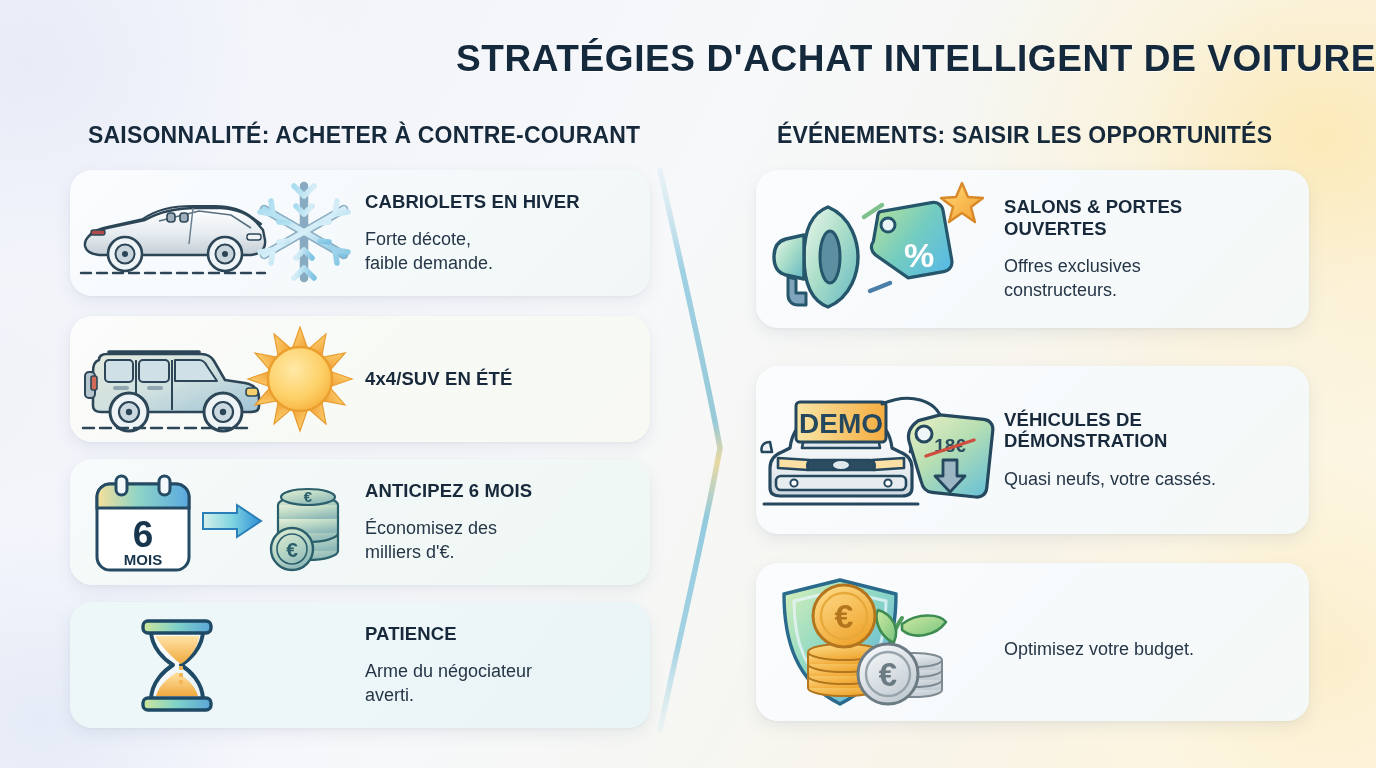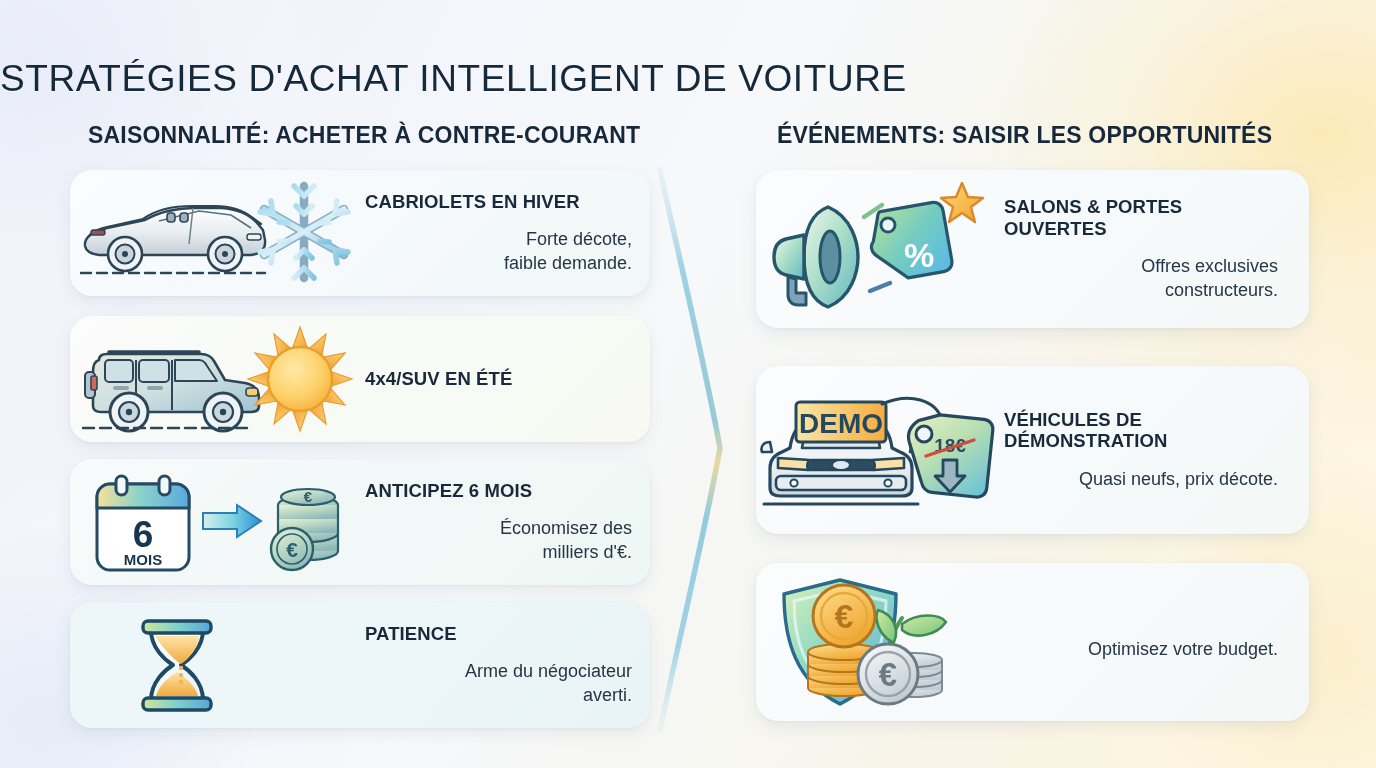--- a/index.html
+++ b/index.html
@@ -15,27 +15,26 @@
       radial-gradient(ellipse 430px 460px at 97% 86%, rgba(250,236,195,0.70) 0%, rgba(255,250,232,0.30) 45%, rgba(255,255,255,0) 75%),
       radial-gradient(ellipse 420px 380px at 2% 8%, rgba(232,236,248,0.95) 0%, rgba(244,246,252,0.5) 55%, rgba(255,255,255,0) 80%),
       radial-gradient(ellipse 400px 360px at 3% 94%, rgba(228,234,247,0.9) 0%, rgba(245,247,253,0.45) 55%, rgba(255,255,255,0) 80%),
       linear-gradient(118deg, #eff1f8 0%, #f3f5fa 24%, #f7f8fa 44%, #f6f7f4 58%, #f8f4e9 74%, #fbf3de 88%, #fdf6e4 100%);
   }
 
   
   .title {
     position: absolute;
     top: 38px; left: 0; right: 0;
-    text-align: left;
+    text-align: right;
     font-size: 37px;
-    font-weight: normal;
+    font-weight: bold;
     letter-spacing: 0.6px;
     color: #15293c;
     text-shadow: 0 1px 0 rgba(255,255,255,0.85);
-    margin-top: 20px;
   }
 
   
   .col-head {
     position: absolute;
     top: 122px;
     font-size: 23px;
     font-weight: bold;
     letter-spacing: 0.2px;
     color: #16293b;
@@ -71,21 +70,20 @@
     color: #17293a;
     line-height: 1.17;
     letter-spacing: 0.1px;
   }
   .card-desc {
     font-size: 18px;
     color: #253647;
     line-height: 1.30;
     margin-top: 16px;
     white-space: pre-line;
-    text-align: right;
   }
 
   
   .lcard { left: 70px; width: 580px; }
   #card-l1 { top: 170px;  height: 126px; }
   #card-l2 { top: 316px;  height: 126px; }
   #card-l3 { top: 459px;  height: 126px; }
   #card-l4 { top: 602px;  height: 126px; }
   .lcard .card-icon { width: 295px; height: 100%; }
   .lcard .card-text { padding-right: 18px; }
@@ -489,21 +487,21 @@
         <line x1="24" y1="40" x2="72" y2="24" stroke="#cf4d3e" stroke-width="3.4" stroke-linecap="round"></line>
         <g transform="translate(48,44)">
           <path d="M-7,0 L7,0 L7,16 L15,16 L0,32 L-15,16 L-7,16 Z" fill="#9db6c4" stroke="#25485e" stroke-width="2.8" stroke-linejoin="round"></path>
         </g>
       </g>
     </svg>
   </div>
   <div class="card-text">
     <div class="card-title" style="white-space:pre-line">VÉHICULES DE
 DÉMONSTRATION</div>
-    <div class="card-desc">Quasi neufs, prix décote.</div>
+    <div class="card-desc">Quasi neufs, votre cassés.</div>
   </div>
 </div>
 
 <div class="card rcard" id="card-r3">
   <div class="card-icon">
     <svg width="240" height="145" viewBox="0 0 240 145">
       <defs>
         <linearGradient id="shieldG" x1="0" y1="0" x2="1" y2="1">
           <stop offset="0" stop-color="#d9efb8"></stop>
             <stop offset="0.45" stop-color="#8fd9c4"></stop>

